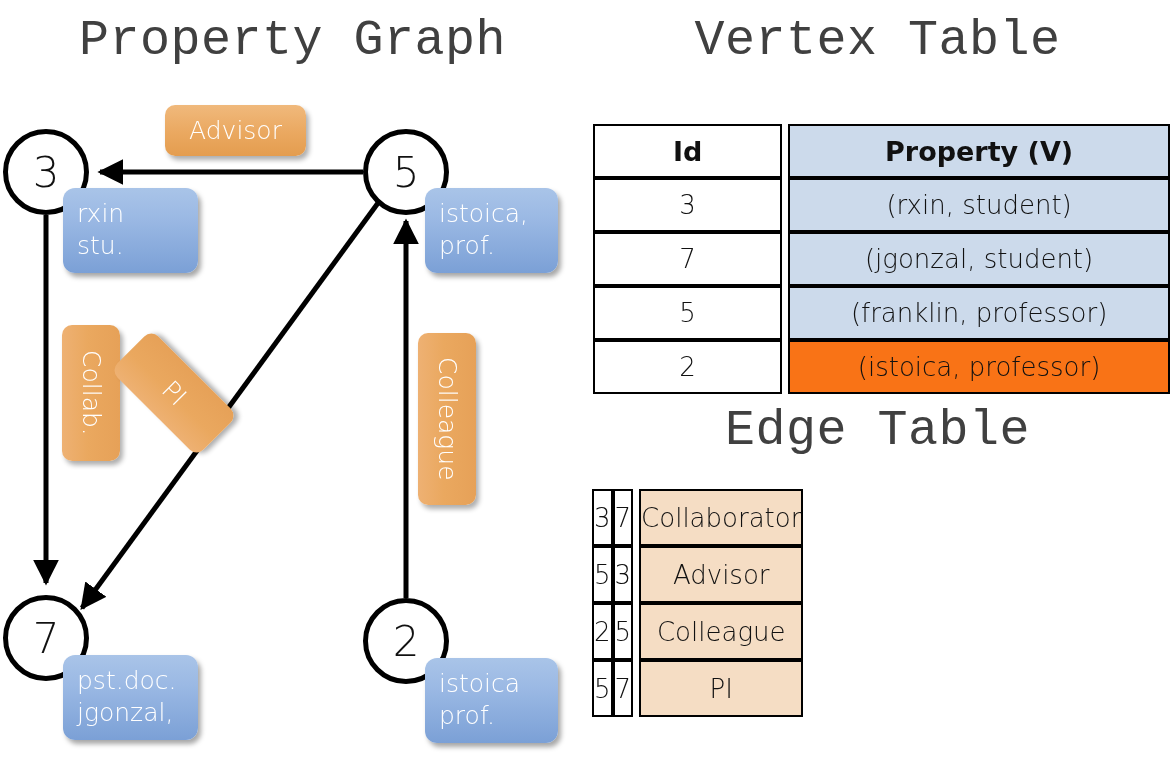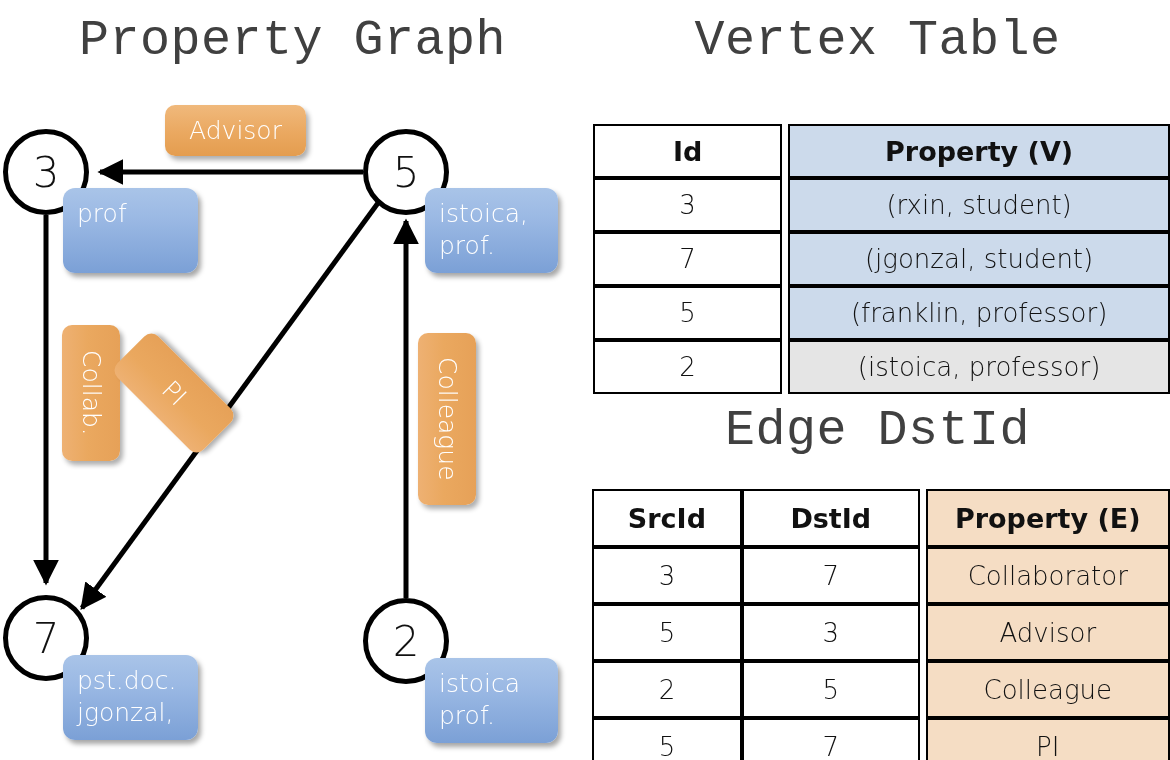--- a/index.html
+++ b/index.html
@@ -42,21 +42,21 @@
   .tbl td{border:2px solid #000;text-align:center;font-size:26px;color:#111;
           padding:0;height:50px;}
   .tbl td.hd{font-weight:700;font-size:27px;}
   .tbl td.gap{border:none;width:6px;height:auto;padding:0;}
 </style>
 </head>
 <body>
 
 <div class="title" id="title-property-graph">Property Graph</div>
 <div class="title" id="title-vertex-table">Vertex Table</div>
-<div class="title" id="title-edge-table">Edge DstId</div>
+<div class="title" id="title-edge-table">Edge Table</div>
 
 <div id="graph">
 
   <svg id="graph-edges" viewBox="0 0 585 760" width="585" height="760">
     <defs>
       <marker id="arrow" viewBox="0 0 10 10" refX="9" refY="5" markerWidth="5.2" markerHeight="5.2" orient="auto-start-reverse">
         <path d="M 0 0 L 10 5 L 0 10 z" fill="#000"></path>
       </marker>
     </defs>
 
@@ -68,21 +68,22 @@
 
     <line x1="406" y1="598" x2="406" y2="221" stroke="#000" stroke-width="5" marker-end="url(#arrow)"></line>
   </svg>
 
   <div class="vertex" style="left:3px;top:129px;">3</div>
   <div class="vertex" style="left:363px;top:129px;">5</div>
   <div class="vertex" style="left:3px;top:595px;">7</div>
   <div class="vertex" style="left:363px;top:598px;">2</div>
 
   <div class="vbox" style="left:63px;top:188px;width:135px;height:85px;">
-    <div>prof</div>
+    <div>rxin</div>
+    <div>stu.</div>
   </div>
   <div class="vbox" style="left:425px;top:188px;width:133px;height:85px;">
     <div>istoica,</div>
     <div>prof.</div>
   </div>
   <div class="vbox" style="left:63px;top:655px;width:135px;height:85px;">
     <div>pst.doc.</div>
     <div>jgonzal,</div>
   </div>
   <div class="vbox" style="left:425px;top:658px;width:133px;height:85px;">
@@ -127,33 +128,27 @@
     <td style="background:#ccdaeb;">(jgonzal, student)</td>
   </tr>
   <tr>
     <td>5</td>
     <td class="gap"></td>
     <td style="background:#ccdaeb;">(franklin, professor)</td>
   </tr>
   <tr>
     <td>2</td>
     <td class="gap"></td>
-    <td style="background:#e5e5e5;">(istoica, professor)</td>
+    <td style="background:#f97316;">(istoica, professor)</td>
   </tr>
 </tbody>
   </table>
 
 <table class="tbl" id="edge-table" style="left:592px;top:489px;">
   <tbody>
-      <tr>
-    <td class="hd" style="width:148px;height:54px;">SrcId</td>
-    <td class="hd" style="width:177px;height:54px;">DstId</td>
-    <td class="gap"></td>
-    <td class="hd" style="width:243px;height:54px;background:#f5ddc4;">Property (E)</td>
-  </tr>
   <tr>
     <td style="height:53px;">3</td>
     <td style="height:53px;">7</td>
     <td class="gap"></td>
     <td style="height:53px;background:#f5ddc4;">Collaborator</td>
   </tr>
   <tr>
     <td style="height:53px;">5</td>
     <td style="height:53px;">3</td>
     <td class="gap"></td>

